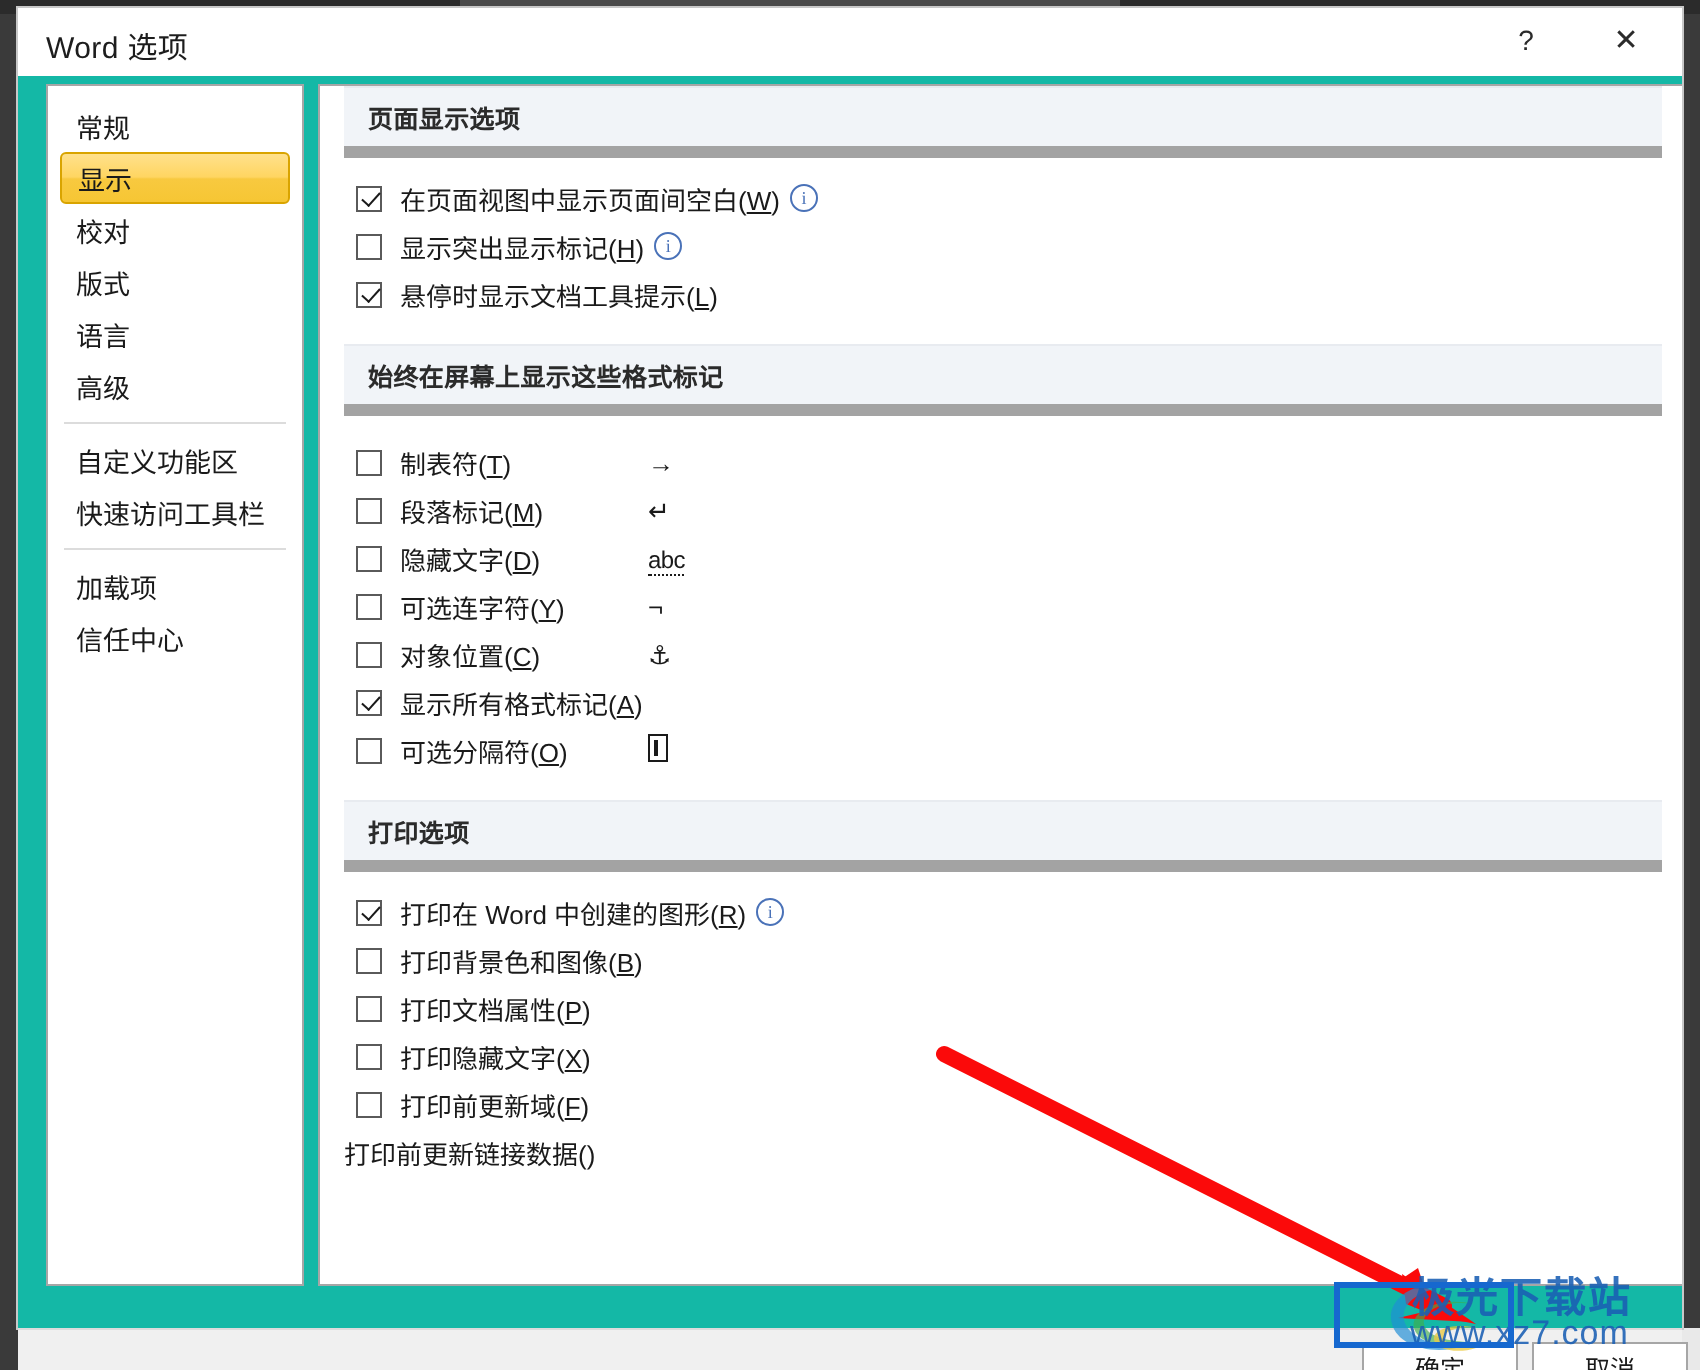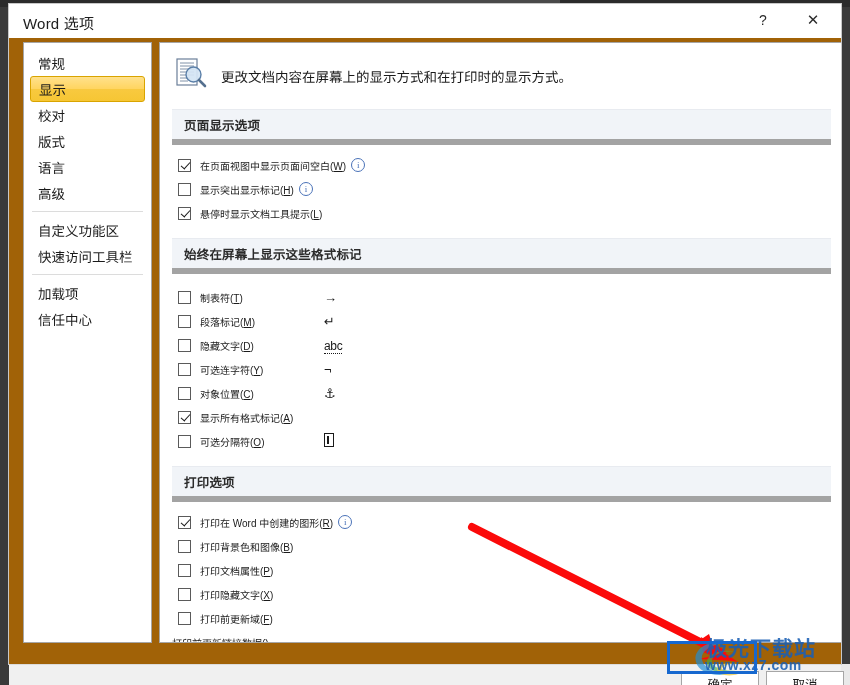--- a/index.html
+++ b/index.html
@@ -30,21 +30,21 @@
     position: absolute;
     left: 586px; top: 664px; width: 264px; height: 21px;
     background: #e9e9e9;
   }
 
   
   #dialog {
     position: absolute;
     left: 8px; top: 3px;
     width: 834px; height: 662px;
-    background: #a16207;
+    background: #14b8a6;
     border: 1px solid #c8c8c8;
     box-sizing: border-box;
   }
 
   
   #titlebar {
     position: relative;
     height: 34px;
     background: #ffffff;
   }
@@ -170,21 +170,21 @@
   .cbox.checked::after {
     content: "";
     position: absolute;
     left: 3.5px; top: 0.5px;
     width: 4px; height: 8px;
     border: solid #1a1a1a;
     border-width: 0 1.6px 1.6px 0;
     transform: rotate(42deg);
   }
   .check-label {
-    font-size: 10px;
+    font-size: 13px;
     color: #1a1a1a;
     white-space: nowrap;
   }
   .check-label u { text-decoration: underline; }
   .info-icon {
     display: inline-flex;
     align-items: center; justify-content: center;
     width: 12px; height: 12px;
     margin-left: 5px;
     border: 1px solid #4a72b8;
@@ -280,22 +280,22 @@
     font-size: 21px;
     font-weight: bold;
     color: #1a5fb4;
     opacity: .88;
     letter-spacing: 1px;
     white-space: nowrap;
   }
   #wm-text-bottom {
     position: absolute;
     left: 15px; top: 26px;
-    font-size: 14px;
-    font-weight: bold;
+    font-size: 17px;
+    font-weight: normal;
     color: #1a5fb4;
     opacity: .88;
     letter-spacing: .5px;
     white-space: nowrap;
   }
   #wm-swoosh {
     position: absolute;
     left: 0; top: 2px;
     width: 60px; height: 48px;
     opacity: .85;
@@ -349,40 +349,20 @@
         <div class="nav-item">
           <span>加载项</span>
         </div>
         <div class="nav-item">
           <span>信任中心</span>
         </div>
       </div>
 
     <div id="content-pane">
       <div id="content-inner">
-        <div id="pane-header">
-          <span id="pane-header-icon">
-            <svg width="34" height="34" viewBox="0 0 34 34">
-              <rect x="3" y="2" width="20" height="26" fill="#ffffff" stroke="#6b7f99" stroke-width="1.2"></rect>
-              <g stroke="#6b7f99" stroke-width="1" opacity=".85">
-                <line x1="6" y1="6" x2="20" y2="6"></line>
-                <line x1="6" y1="9" x2="20" y2="9"></line>
-                <line x1="6" y1="12" x2="20" y2="12"></line>
-                <line x1="6" y1="15" x2="20" y2="15"></line>
-                <line x1="6" y1="18" x2="20" y2="18"></line>
-                <line x1="6" y1="21" x2="16" y2="21"></line>
-                <line x1="6" y1="24" x2="14" y2="24"></line>
-              </g>
-              <circle cx="19.5" cy="17.5" r="7.5" fill="#cfe2f3" fill-opacity=".75" stroke="#4a6party"></circle>
-              <circle cx="19.5" cy="17.5" r="7.5" fill="#d6e6f5" fill-opacity=".7" stroke="#5b7fa8" stroke-width="1.4"></circle>
-              <line x1="25" y1="23" x2="31" y2="29" stroke="#55708f" stroke-width="2.6" stroke-linecap="round"></line>
-            </svg>
-          </span>
-          <span id="pane-header-text">更改文档内容在屏幕上的显示方式和在打印时的显示方式。</span>
-        </div>
 
       <div class="section-head">页面显示选项</div>
           <div class="section-body">
             <div class="check-row">
               <span class="cbox checked"></span>
               <span class="check-label">在页面视图中显示页面间空白(<u>W</u>)</span>
               <span class="info-icon">i</span>
             </div>
             <div class="check-row">
               <span class="cbox"></span>

